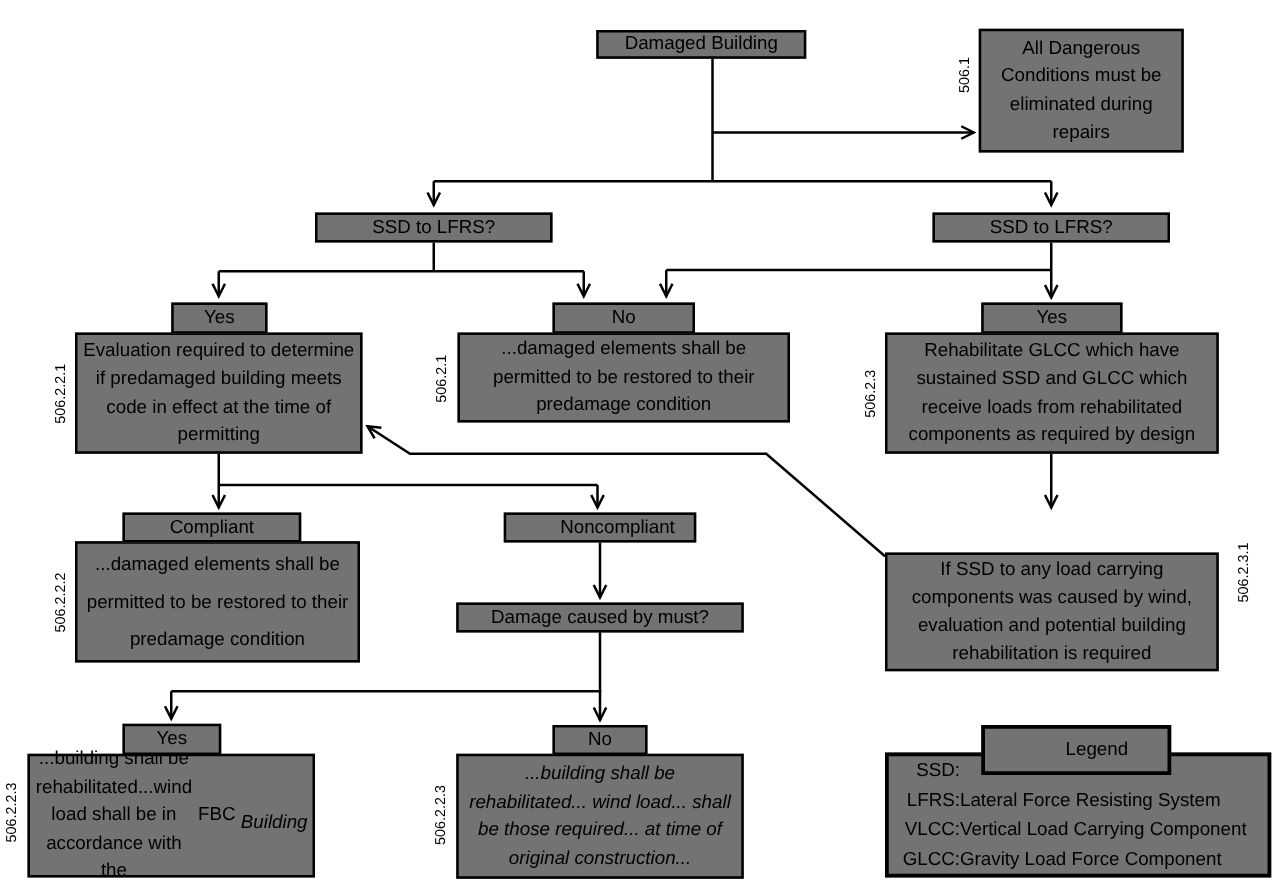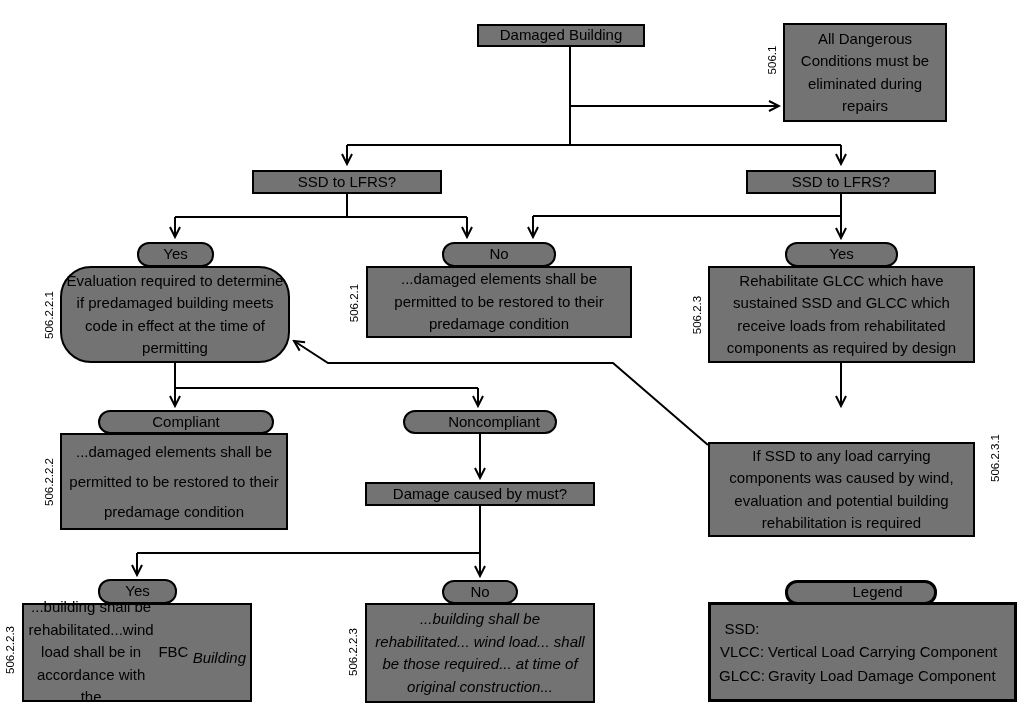--- a/index.html
+++ b/index.html
@@ -2,28 +2,28 @@
 <html><head>
 <meta charset="utf-8">
 <style>
   html,body{margin:0;padding:0;background:#ffffff;}
   body{width:1024px;height:716px;position:relative;overflow:hidden;
        font-family:"Liberation Sans",sans-serif;color:#000;}
   #connectors{position:absolute;left:0;top:0;width:1024px;height:716px;}
   .node{position:absolute;background:#737373;border:2px solid #000;box-sizing:border-box;
         display:flex;align-items:center;justify-content:center;text-align:center;
         font-size:15px;line-height:22.5px;padding:0 4px;}
-  .tab{padding:0 2px;border-radius:12px;}
+  .tab{padding:0 2px;}
   .pad14{padding:0 14px;}
   .roomy{line-height:30px;}
   .thick{border-width:3px;}
   .vlabel{position:absolute;width:90px;height:16px;line-height:16px;text-align:center;
           font-size:11.5px;transform:rotate(-90deg);transform-origin:center center;}
   .legend-body{flex-direction:column;align-items:stretch;justify-content:center;
-               text-align:center;padding:0 5px;font-size:15px;line-height:23.5px;}
+               text-align:right;padding:0 5px;font-size:15px;line-height:23.5px;}
   .legend-row{display:flex;white-space:nowrap;}
   .legend-abbr{width:52px;flex:0 0 52px;}
   i{font-style:italic;margin-top:12px;}
 </style>
 </head>
 <body>
 
 <svg id="connectors" viewBox="0 0 1024 716" xmlns="http://www.w3.org/2000/svg">
   <defs>
     <marker id="arrow" markerUnits="userSpaceOnUse" markerWidth="14" markerHeight="14" viewBox="0 0 14 14" refX="12" refY="7" orient="auto">
@@ -56,34 +56,34 @@
 </svg>
 
 <div class="node" style="left:477px;top:24px;width:168px;height:23px;">Damaged Building</div>
 
 <div class="node pad14" style="left:783px;top:23px;width:164px;height:99px;">All Dangerous Conditions must be eliminated during repairs</div>
 <div class="vlabel" style="left:727px;top:52px;">506.1</div>
 
 <div class="node" style="left:252px;top:170px;width:190px;height:24px;">SSD to LFRS?</div>
 <div class="node" style="left:746px;top:170px;width:190px;height:24px;">SSD to LFRS?</div>
 
-<div class="node" style="left:60px;top:266px;width:230px;height:97px;border-radius:31px;">Evaluation required to determine if predamaged building meets code in effect at the time of permitting</div>
+<div class="node" style="left:60px;top:266px;width:230px;height:97px;">Evaluation required to determine if predamaged building meets code in effect at the time of permitting</div>
 <div class="node tab" style="left:137px;top:242px;width:77px;height:25px;">Yes</div>
 <div class="vlabel" style="left:4px;top:307px;">506.2.2.1</div>
 
 <div class="node" style="left:366px;top:266px;width:266px;height:72px;">...damaged elements shall be permitted to be restored to their predamage condition</div>
 <div class="node tab" style="left:442px;top:242px;width:114px;height:25px;">No</div>
 <div class="vlabel" style="left:309px;top:295px;">506.2.1</div>
 
 <div class="node" style="left:708px;top:266px;width:267px;height:97px;">Rehabilitate GLCC which have sustained SSD and GLCC which receive loads from rehabilitated components as required by design</div>
 <div class="node tab" style="left:785px;top:242px;width:113px;height:25px;">Yes</div>
 <div class="vlabel" style="left:652px;top:307px;">506.2.3</div>
 
 <div class="node roomy" style="left:60px;top:433px;width:228px;height:97px;">...damaged elements shall be permitted to be restored to their predamage condition</div>
-<div class="node tab" style="left:98px;top:410px;width:176px;height:24px;">Compliant</div>
+<div class="node tab" style="left:98px;top:410px;width:143px;height:24px;">Compliant</div>
 <div class="vlabel" style="left:4px;top:474px;">506.2.2.2</div>
 
 <div class="node tab" style="left:403px;top:410px;width:154px;height:24px;padding-left:30px;">Noncompliant</div>
 <div class="node" style="left:365px;top:482px;width:230px;height:24px;">Damage caused by must?</div>
 
 <div class="node" style="left:708px;top:410px;width:267px;height:95px;margin-top:32px;">If SSD to any load carrying components was caused by wind, evaluation and potential building rehabilitation is required</div>
 <div class="vlabel" style="left:950px;top:450px;">506.2.3.1</div>
 
 <div class="node" style="left:22px;top:603px;width:230px;height:99px;"><span>...building shall be rehabilitated...wind load shall be in accordance with the</span>&nbsp;<span>FBC</span>&nbsp;<i>Building</i></div>
 <div class="node tab" style="left:98px;top:579px;width:79px;height:25px;">Yes</div>
@@ -91,21 +91,25 @@
 
 <div class="node" style="left:365px;top:603px;width:230px;height:100px;font-style:italic;">...building shall be rehabilitated... wind load... shall be those required... at time of original construction...</div>
 <div class="node tab" style="left:442px;top:580px;width:76px;height:24px;">No</div>
 <div class="vlabel" style="left:308px;top:644px;">506.2.2.3</div>
 
 <div class="node thick legend-body" style="left:708px;top:602px;width:309px;height:100px;">
   <div class="legend-row">
     <span class="legend-abbr">SSD:</span>
   </div>
   <div class="legend-row">
+    <span class="legend-abbr">LFRS:</span>
+    <span>Lateral Force Resisting System</span>
+  </div>
+  <div class="legend-row">
     <span class="legend-abbr">VLCC:</span>
     <span>Vertical Load Carrying Component</span>
   </div>
   <div class="legend-row">
     <span class="legend-abbr">GLCC:</span>
-    <span>Gravity Load Damage Component</span>
+    <span>Gravity Load Force Component</span>
   </div>
 </div>
-<div class="node tab thick" style="left:785px;top:580px;width:152px;height:25px;padding-left:35px;">Legend</div>
+<div class="node tab thick" style="left:785px;top:580px;width:152px;height:40px;padding-left:35px;">Legend</div>
 
 </body></html>

